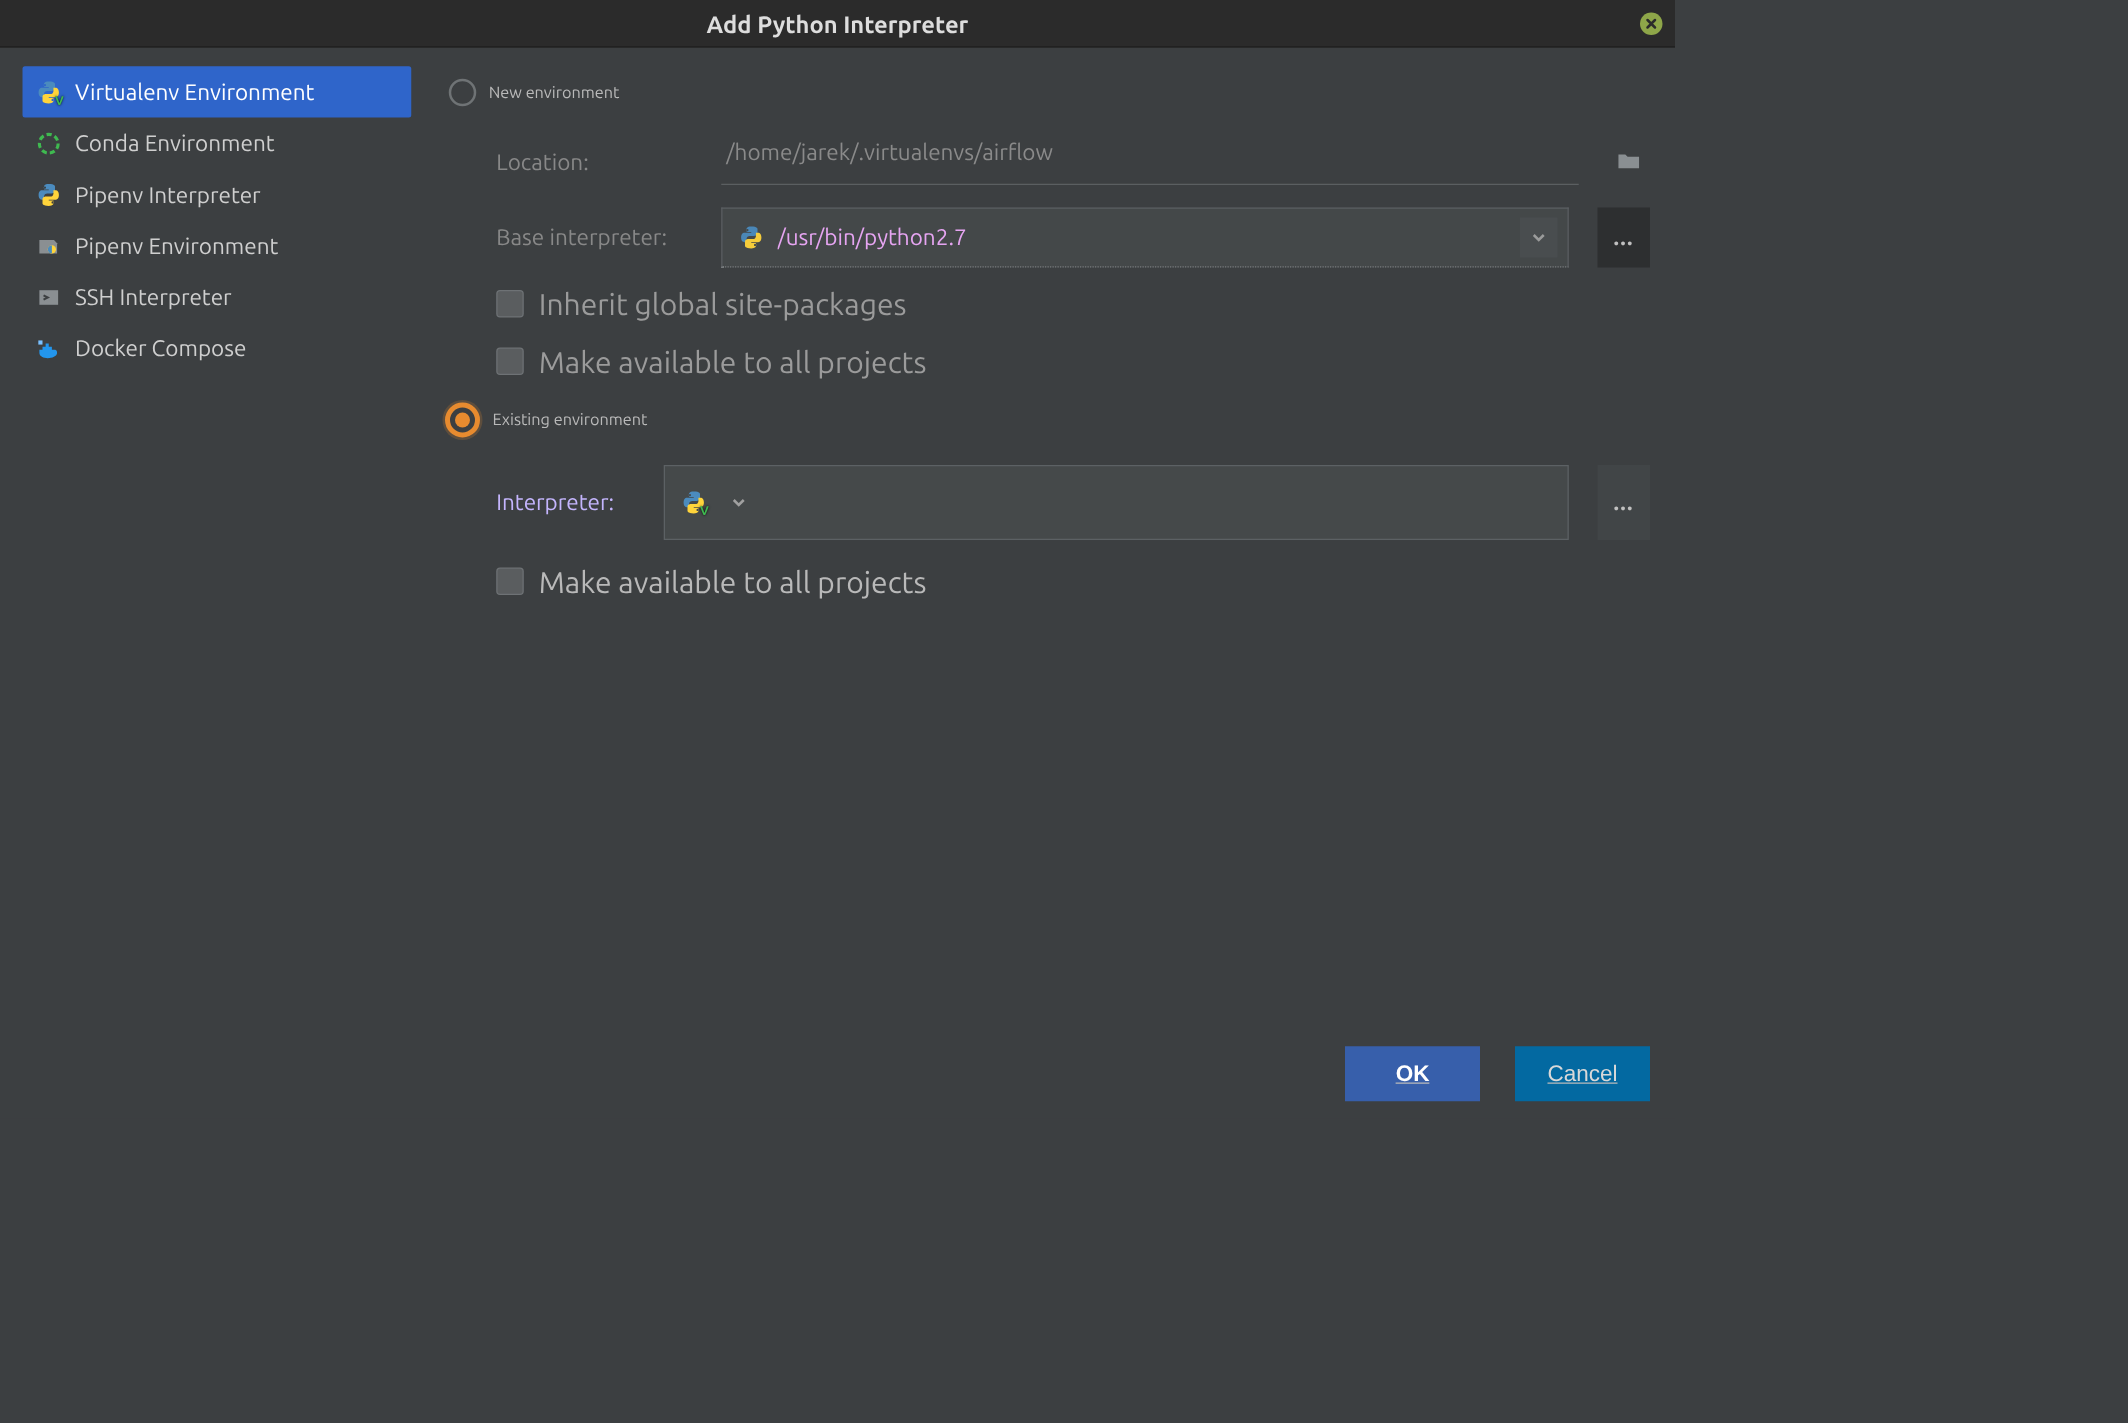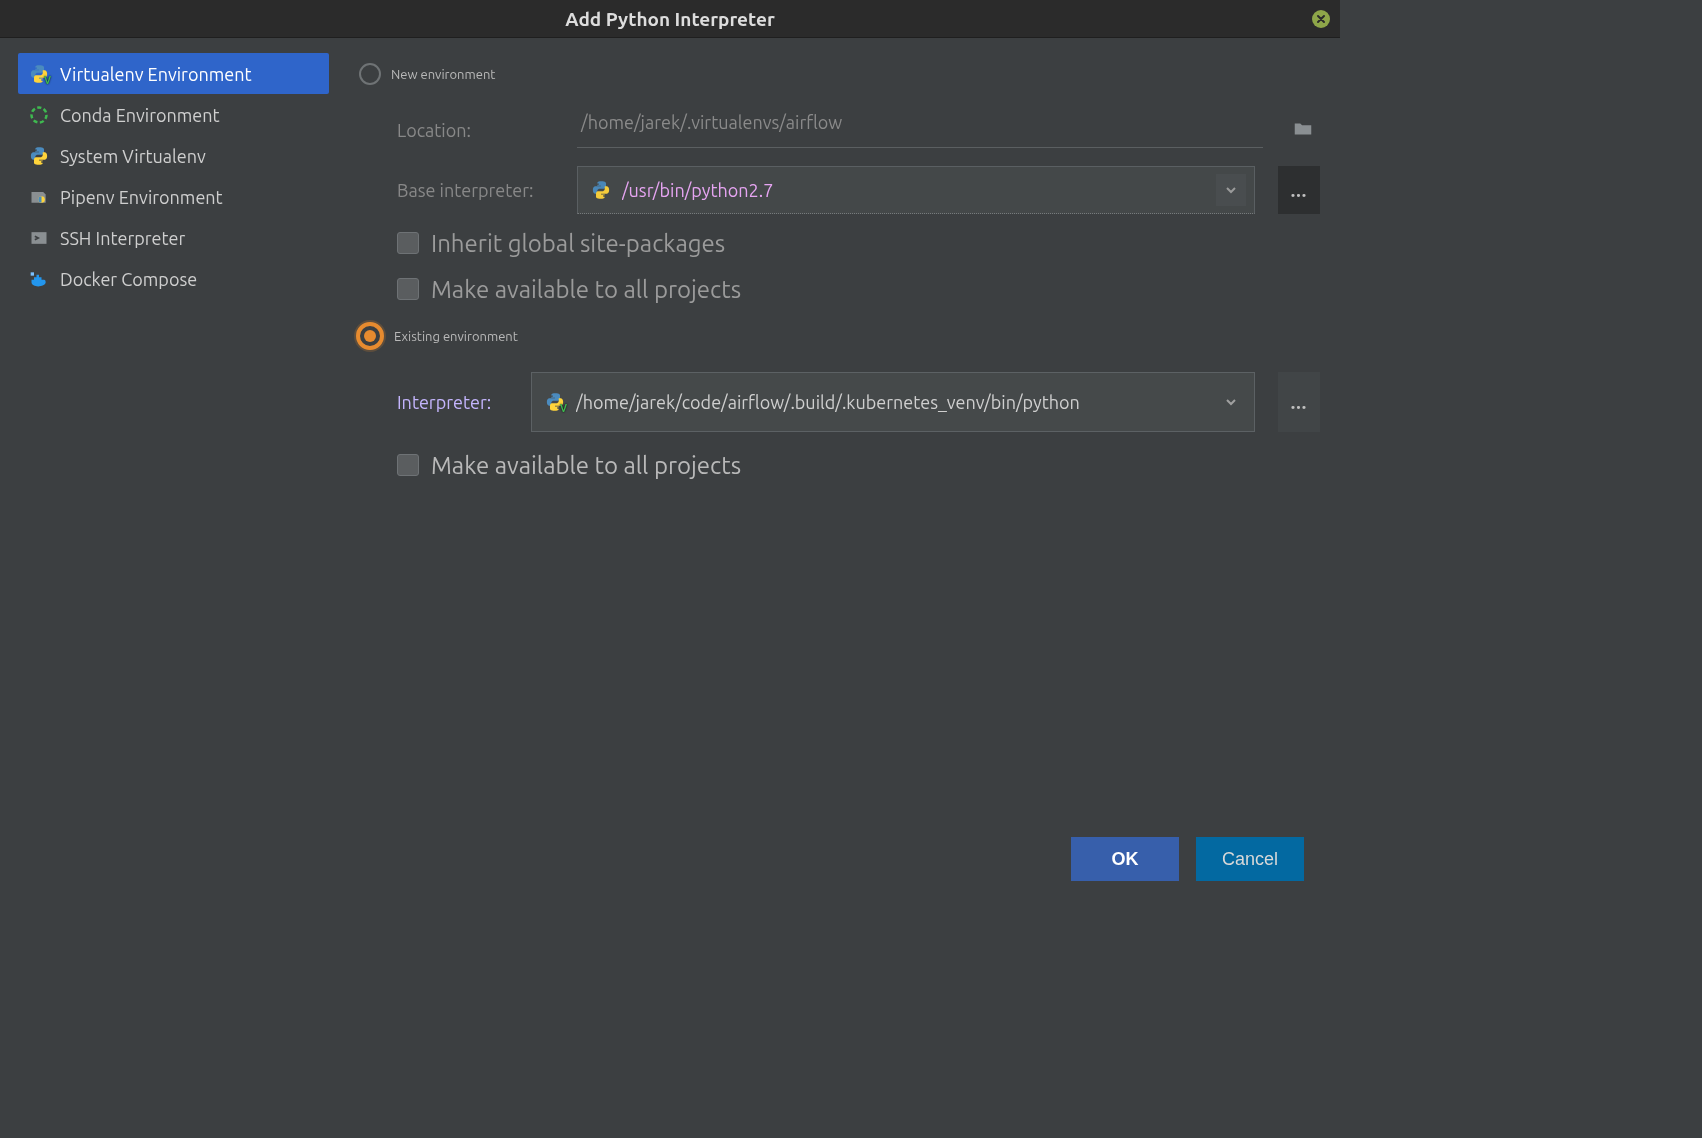--- a/index.html
+++ b/index.html
@@ -210,22 +210,23 @@
     cursor: pointer;
   }
   .chk-label { color: #9b9b9b; font-size: 24px; }
   .chk-label.normal { color: #b9b9b9; }
   .footer {
     height: 72px;
     border-top: none;
     display: flex;
     align-items: center;
     justify-content: flex-end;
-    padding: 0 36px;
-    gap: 17px;
+    padding: 0 20px;
+    gap: 28px;
+    text-decoration: underline;
   }
   .btn {
     height: 44px;
     min-width: 108px;
     padding: 0 24px;
     border: none;
     font-size: 18px;
     cursor: pointer;
     color: #d8d8d8;
   }
@@ -286,21 +287,21 @@
 
       <div class="side-item">
         <span class="side-icon">
           <span class="py-icon">
             <svg viewBox="0 0 32 32">
                 <path fill="#4b8bbe" d="M16 2c-6 0-6 3-6 3v4h6v1H7s-4 0-4 6 4 6 4 6h3v-4s0-4 4-4h6s4 0 4-4V5s0-3-8-3zM11 5a1.5 1.5 0 1 1 0 3 1.5 1.5 0 0 1 0-3z"></path>
                 <path fill="#ffd43b" d="M16 30c6 0 6-3 6-3v-4h-6v-1h9s4 0 4-6-4-6-4-6h-3v4s0 4-4 4h-6s-4 0-4 4v5s0 3 8 3zm5-3a1.5 1.5 0 1 1 0-3 1.5 1.5 0 0 1 0 3z"></path>
               </svg>
           </span>
         </span>
-        <span>System Virtualenv</span>
+        <span>Pipenv Interpreter</span>
       </div>
 
       <div class="side-item">
         <span class="side-icon">
           <svg viewBox="0 0 24 24" width="20" height="20">
               <path fill="#8a8f92" d="M3 6h14l3 3v10H3z"></path>
               <circle cx="15" cy="15" r="4" fill="#ffd43b"></circle>
               <circle cx="15" cy="15" r="4" fill="#4b8bbe" clip-path="inset(0 50% 0 0)"></circle>
             </svg>
         </span>
@@ -401,21 +402,20 @@
             <div class="combo" style="height:60px;">
               <span class="side-icon">
                 <span class="py-icon">
                   <svg viewBox="0 0 32 32">
                       <path fill="#4b8bbe" d="M16 2c-6 0-6 3-6 3v4h6v1H7s-4 0-4 6 4 6 4 6h3v-4s0-4 4-4h6s4 0 4-4V5s0-3-8-3zM11 5a1.5 1.5 0 1 1 0 3 1.5 1.5 0 0 1 0-3z"></path>
                       <path fill="#ffd43b" d="M16 30c6 0 6-3 6-3v-4h-6v-1h9s4 0 4-6-4-6-4-6h-3v4s0 4-4 4h-6s-4 0-4 4v5s0 3 8 3zm5-3a1.5 1.5 0 1 1 0-3 1.5 1.5 0 0 1 0 3z"></path>
                     </svg>
                   <span class="ov-v">V</span>
                 </span>
               </span>
-              <span class="combo-text">/home/jarek/code/airflow/.build/.kubernetes_venv/bin/python</span>
               <span class="drop" style="background:transparent;">
                 <svg viewBox="0 0 12 12" width="12" height="12">
                     <path d="M2 4l4 4 4-4" stroke="#a0a0a0" stroke-width="2" fill="none"></path>
                   </svg>
               </span>
             </div>
             <span class="ellipsis-btn light" style="height:60px;">...</span>
           </div>
         </div>
 

